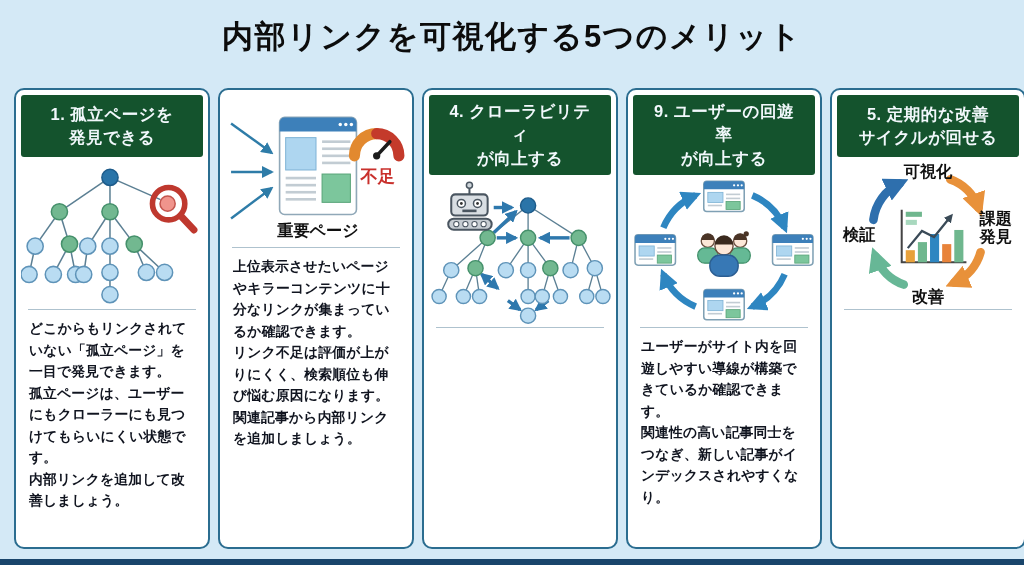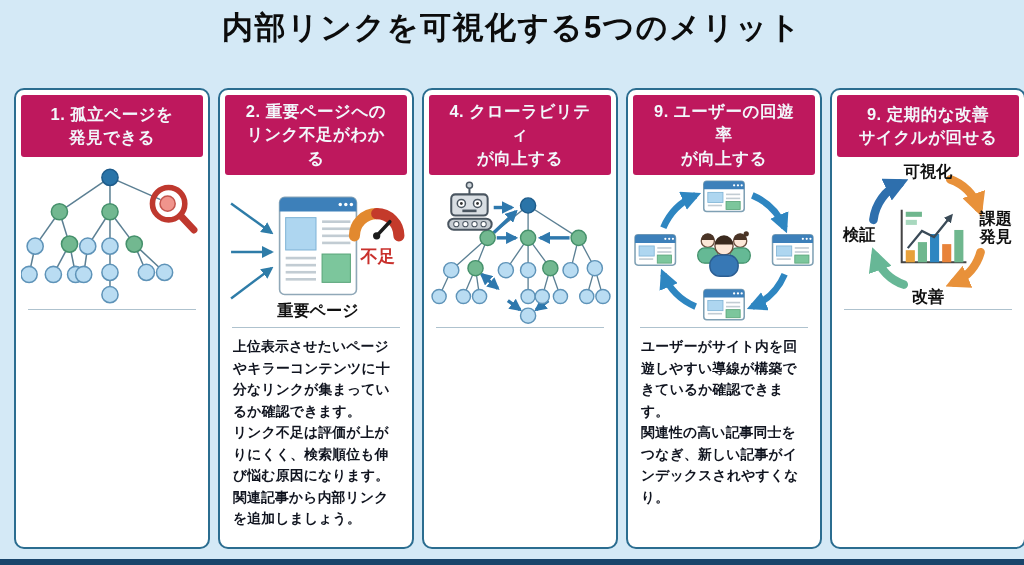--- a/index.html
+++ b/index.html
@@ -2,34 +2,34 @@
 <html><head>
 <meta charset="utf-8">
 <style>
   html,body { margin:0; padding:0; }
   .page {
     width:1024px; height:565px; position:relative; overflow:hidden;
     background:#d4e9f6;
     font-family:"Liberation Sans","DejaVu Sans",sans-serif;
   }
   .title {
-    text-align:center; padding-top:7px;
+    text-align:center; padding-top:16px;
     font-size:31px; font-weight:800; color:#0c0c0c; letter-spacing:1.5px;
   }
   .cards {
     position:absolute; left:14px; right:14px; top:88px; bottom:16px;
     display:flex; gap:8px;
   }
   .card {
     flex:1; background:#ffffff; box-sizing:border-box;
     border:2.5px solid #2b6d90; border-radius:10px;
     padding:5px; display:flex; flex-direction:column;
   }
   .card-header {
-    background:#be185d; border-radius:3px; min-height:52px;
+    background:#14532d; border-radius:3px; min-height:52px;
     display:flex; align-items:center; justify-content:center;
     padding:5px 14px;
   }
   .heading-text {
     color:#f2f8fc; font-weight:800; font-size:16.5px; text-align:center;
     line-height:1.42; white-space:pre-line; letter-spacing:0.5px;
   }
   .card-illus {
     height:152px; display:flex; align-items:center; justify-content:flex-start;
   }
@@ -99,27 +99,26 @@
             </g>
           </g>
           <g>
             <circle cx="145" cy="44" r="7.5" fill="#f0948c" stroke="#c4554e" stroke-width="1.5"></circle>
             <circle cx="146" cy="44" r="16" fill="none" stroke="#bf382e" stroke-width="5.5"></circle>
             <line x1="158" y1="56" x2="171" y2="70" stroke="#bf382e" stroke-width="7" stroke-linecap="round"></line>
           </g>
         </svg>
       </div>
       <div class="card-divider"></div>
-    </div>
-
-    <div class="card">
-      <div class="card-header">
-        <span class="heading-text">2. 重要ページへの
-リンク不足がわかる</span>
-      </div>
+      <div class="card-body">どこからもリンクされていない「孤立ページ」を一目で発見できます。
+孤立ページは、ユーザーにもクローラーにも見つけてもらいにくい状態です。
+内部リンクを追加して改善しましょう。</div>
+    </div>
+
+    <div class="card">
       <div class="card-illus">
         <svg width="182" height="148" viewBox="0 0 180 146">
           <defs>
             <marker id="ah-teal" viewBox="0 0 10 10" refX="8" refY="5" markerWidth="5" markerHeight="5" orient="auto">
               <path d="M0,0 L10,5 L0,10 z" fill="#2e7ca8"></path>
             </marker>
           </defs>
           <g stroke="#2e7ca8" stroke-width="2.4">
             <line x1="6" y1="26" x2="46" y2="55" marker-end="url(#ah-teal)"></line>
             <line x1="6" y1="74" x2="46" y2="74" marker-end="url(#ah-teal)"></line>
@@ -297,21 +296,21 @@
           </g>
         </svg>
       </div>
       <div class="card-divider"></div>
       <div class="card-body">ユーザーがサイト内を回遊しやすい導線が構築できているか確認できます。
 関連性の高い記事同士をつなぎ、新しい記事がインデックスされやすくなり。</div>
     </div>
 
     <div class="card">
       <div class="card-header">
-        <span class="heading-text">9. 定期的な改善
+        <span class="heading-text">5. 定期的な改善
 サイクルが回せる</span>
       </div>
       <div class="card-illus">
         <svg width="182" height="148" viewBox="0 0 180 146">
           <defs>
             <marker id="ah-or5" viewBox="0 0 10 10" refX="6" refY="5" markerWidth="2.8" markerHeight="2.8" orient="auto">
               <path d="M0,0 L10,5 L0,10 z" fill="#e8913a"></path>
             </marker>
             <marker id="ah-gr5" viewBox="0 0 10 10" refX="6" refY="5" markerWidth="2.8" markerHeight="2.8" orient="auto">
               <path d="M0,0 L10,5 L0,10 z" fill="#67b796"></path>

